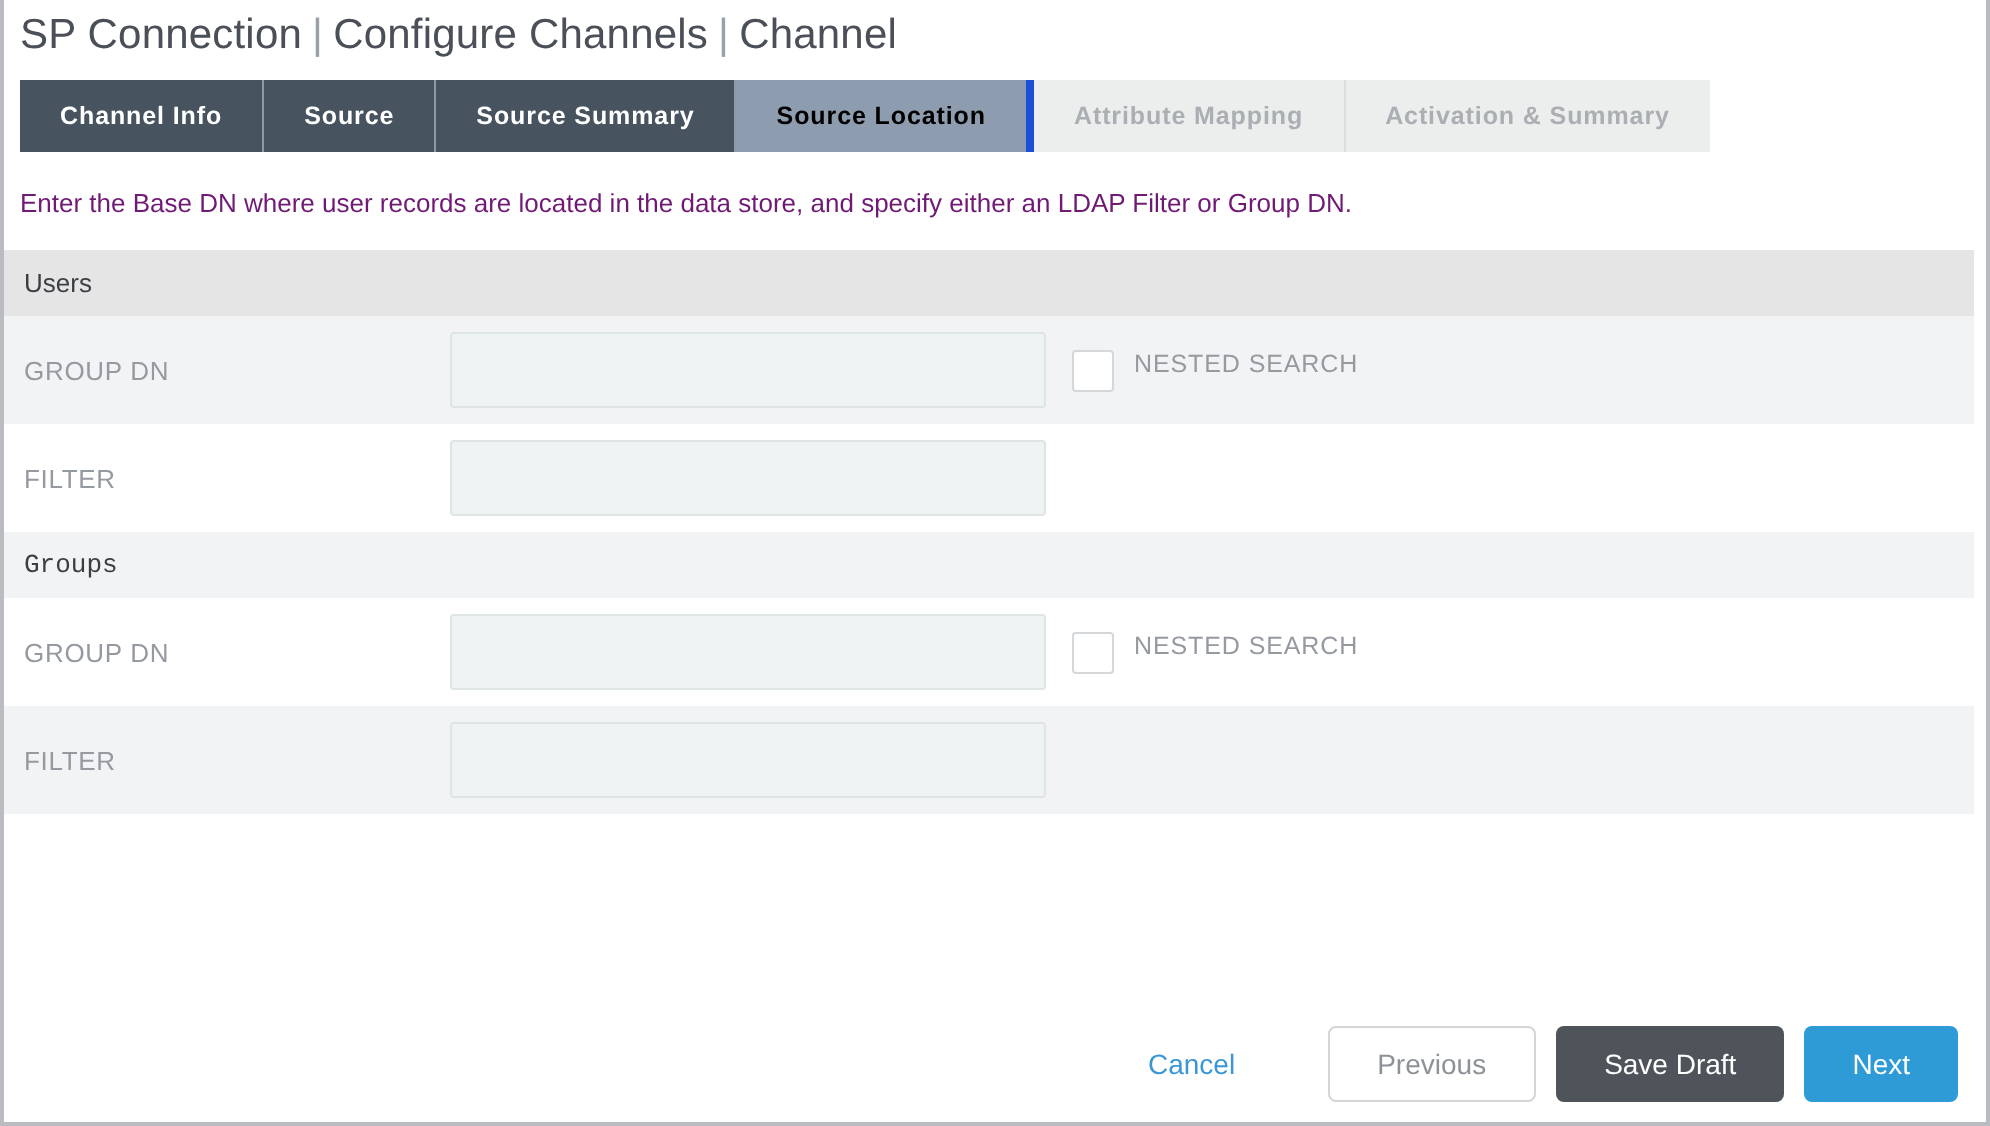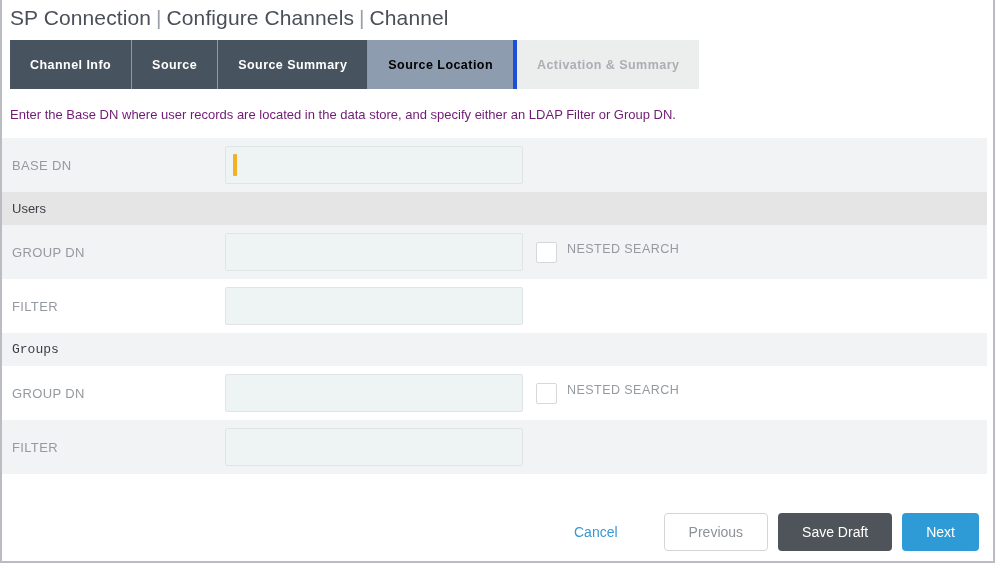--- a/index.html
+++ b/index.html
@@ -41,21 +41,21 @@
     color: #9aa0a8;
     padding: 0 5px;
     font-weight: 300;
   }
 
   
   .tab-strip {
     display: flex;
     align-items: stretch;
     margin: 6px 0 0 8px;
-    height: 49px;
+    height: 36px;
   }
   .tab {
     display: flex;
     align-items: center;
     justify-content: center;
     padding: 0 20px;
     font-size: 12.5px;
     font-weight: bold;
     letter-spacing: 0.45px;
     white-space: nowrap;
@@ -219,34 +219,28 @@
 
   <div class="page-title">
     <span>SP Connection</span><span class="sep">|</span><span>Configure Channels</span><span class="sep">|</span><span>Channel</span>
   </div>
 
   <div class="tab-strip">
     <div class="tab done">Channel Info</div>
     <div class="tab done">Source</div>
     <div class="tab done">Source Summary</div>
     <div class="tab active">Source Location</div>
+    <div class="tab disabled">Attribute Mapping</div>
     <div class="tab disabled last">Activation &amp; Summary</div>
   </div>
 
   <div class="instruction">Enter the Base DN where user records are located in the data store, and specify either an LDAP Filter or Group DN.</div>
 
   <div class="form-table">
 
-    <div class="row shaded">
-      <div class="field-label">BASE DN</div>
-      <div class="input-wrap">
-        <input class="text-input" type="text" value="" style="">
-        <span class="caret"></span>
-      </div>
-    </div>
 
     <div class="section-row plain">Users</div>
 
     <div class="row shaded">
       <div class="field-label">GROUP DN</div>
       <div class="input-wrap">
         <input class="text-input" type="text" value="" style="">
       </div>
       <div class="checkbox-group">
         <div class="checkbox"></div>

